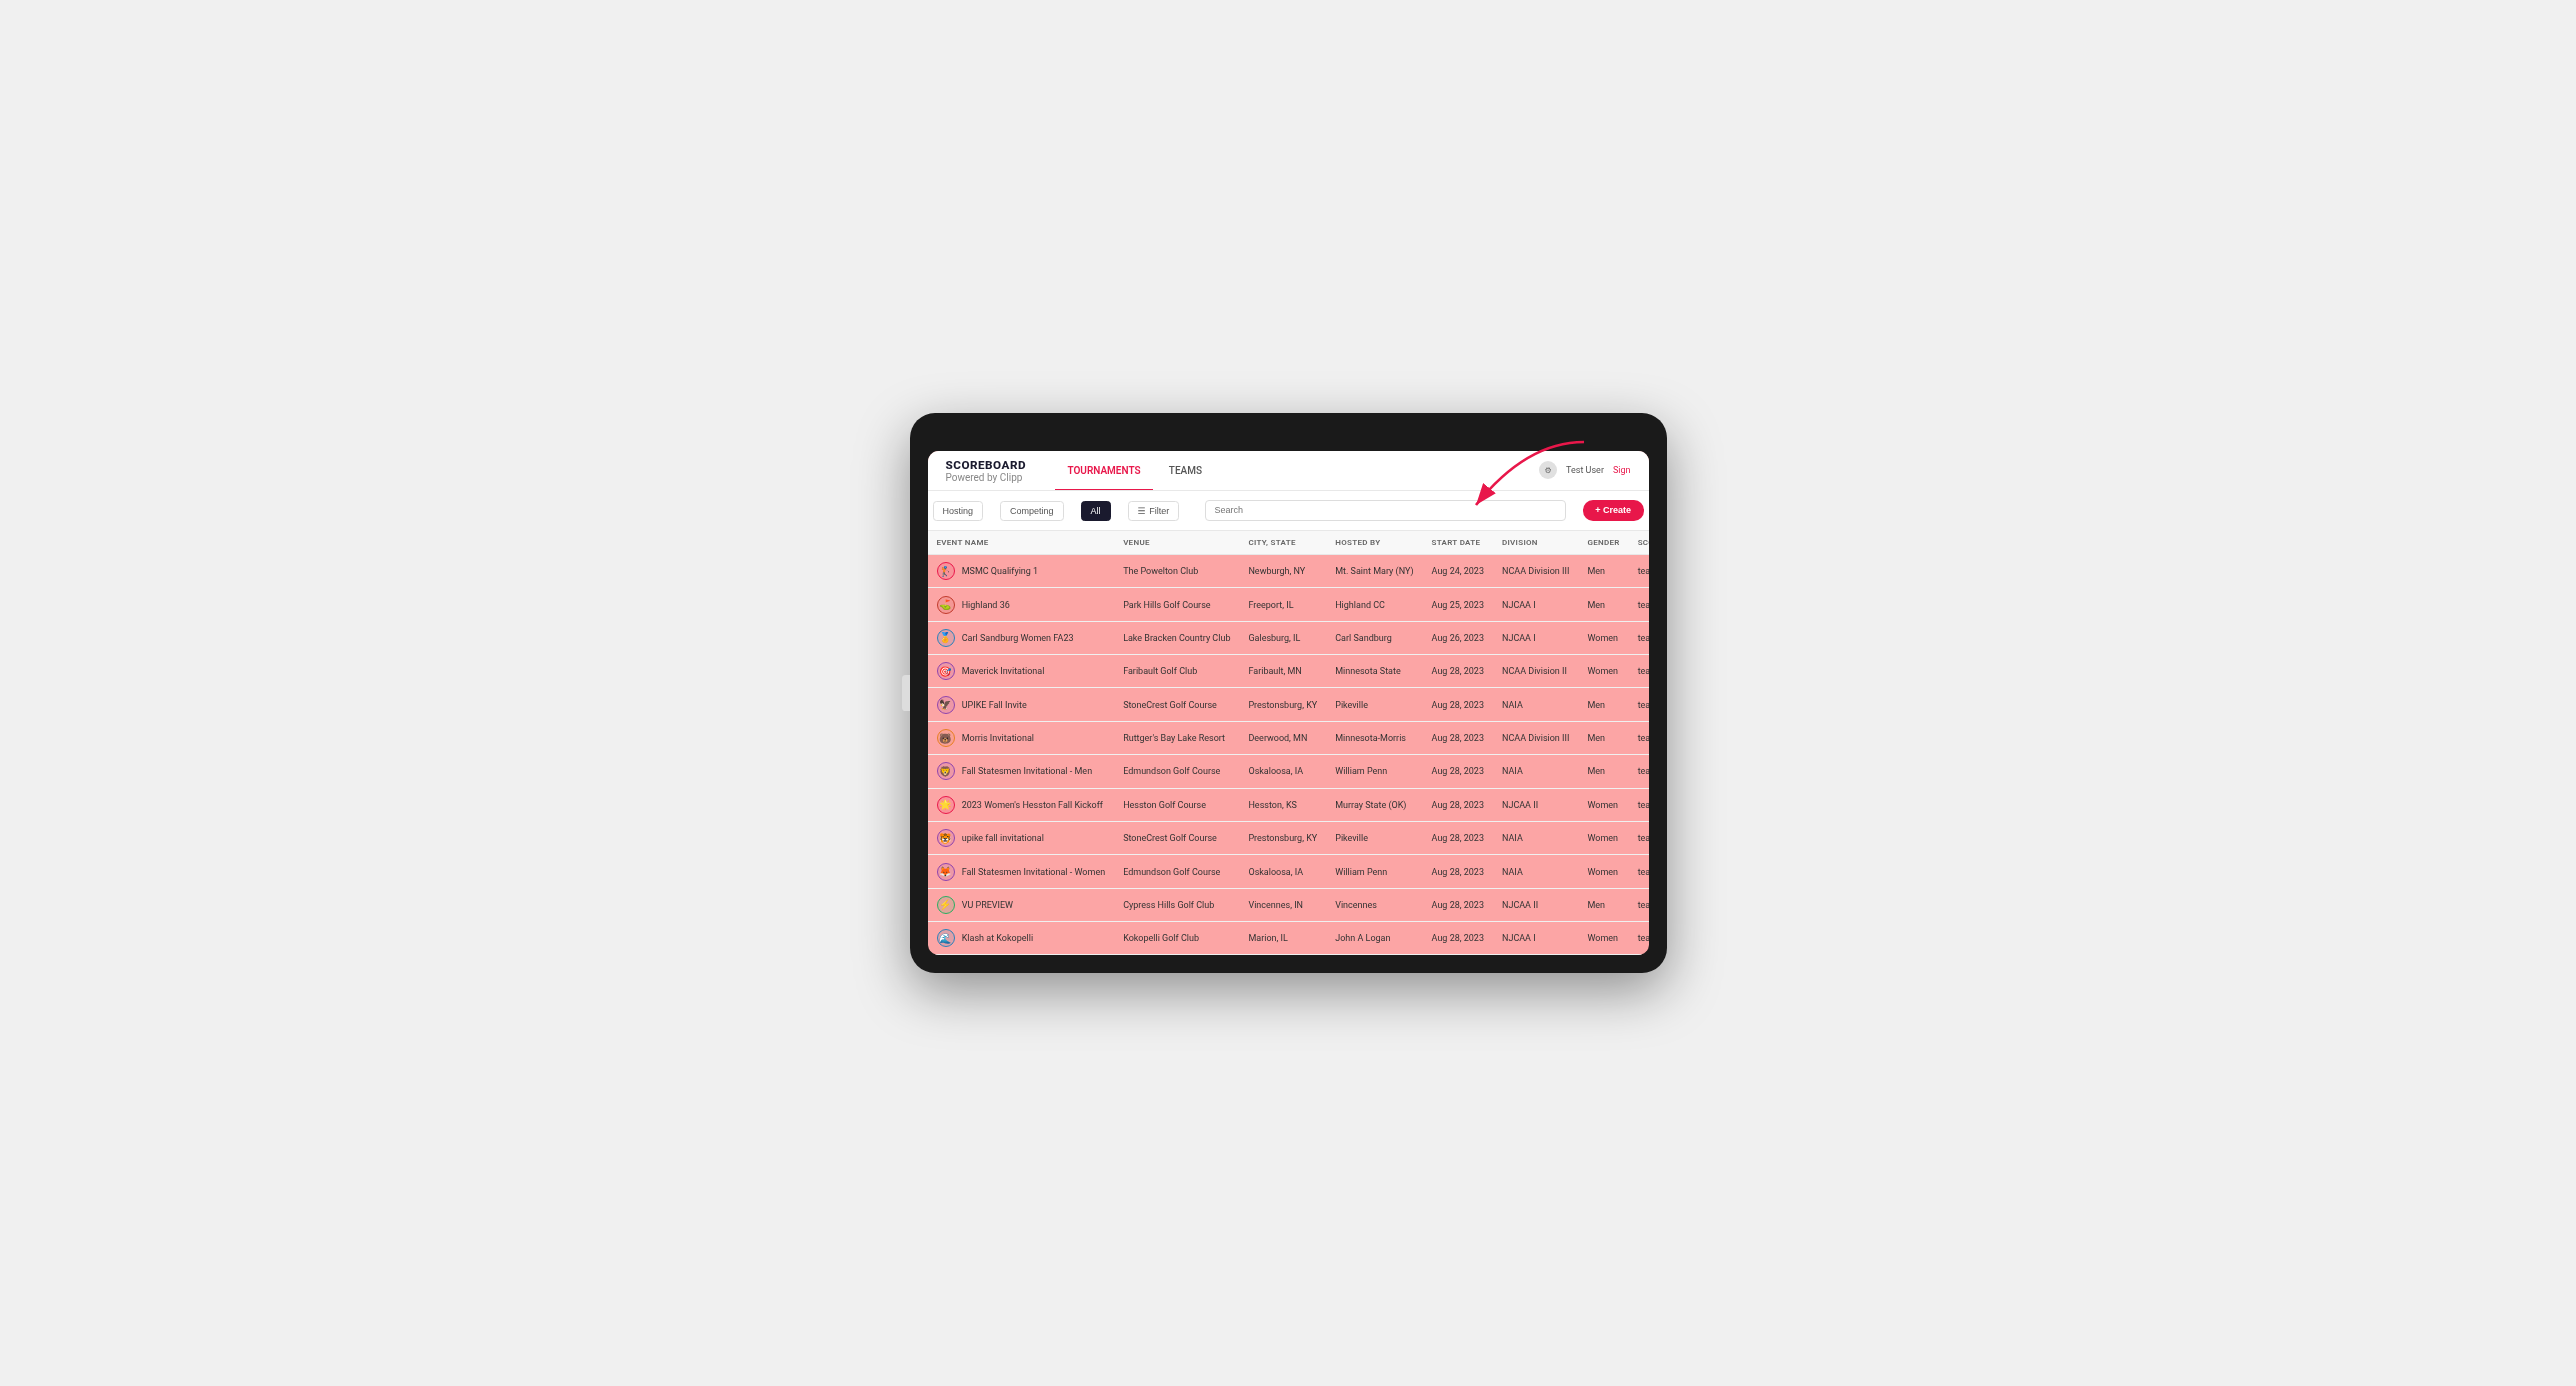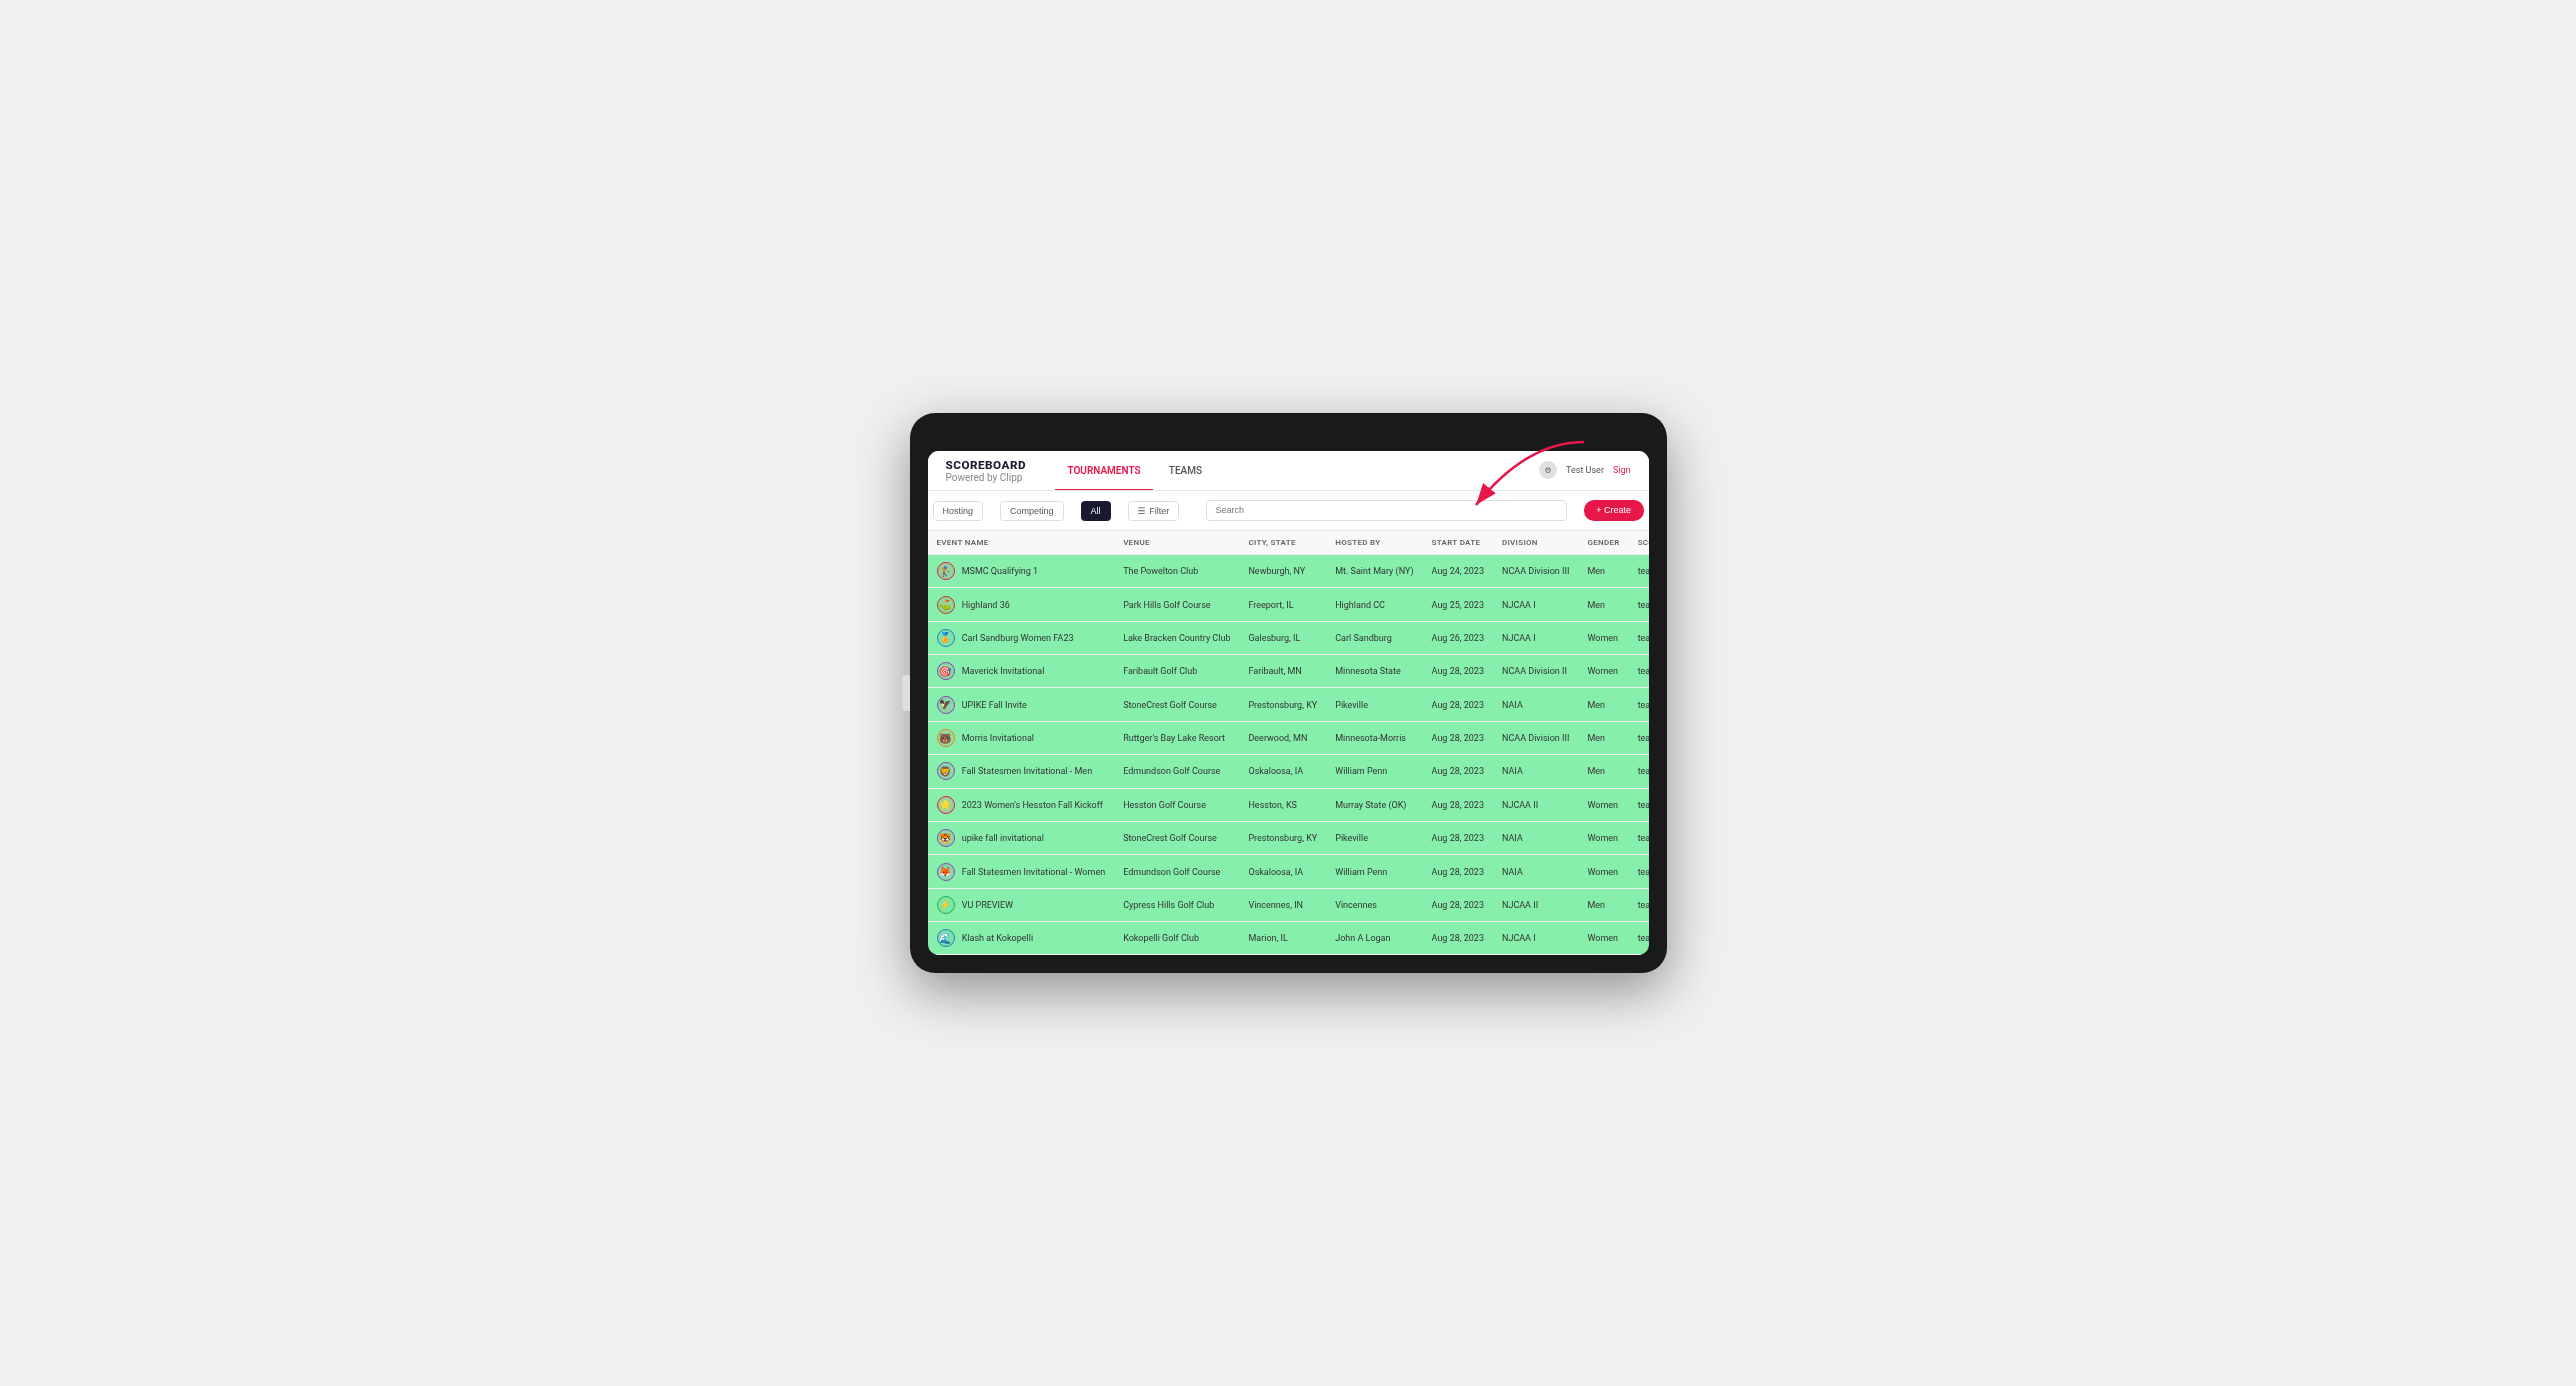--- a/index.html
+++ b/index.html
@@ -28,21 +28,21 @@
       background: #1a1a1a;
       border-radius: 25px;
       padding: 18px;
       box-shadow: 0 18px 54px rgba(0,0,0,0.4);
       width: 757px;
       min-width: 757px;
       position: relative;
     }
 
     .tablet-screen {
-      background: #86efac;
+      background: #fca5a5;
       border-radius: 10.8px;
       overflow: hidden;
       width: 100%;
       margin-top: 20px;
     }
 
     
     .nav-bar {
       background: #fff;
       border-bottom: 0.9px solid #e8e8e8;
@@ -182,21 +182,21 @@
       outline: none;
     }
 
     .create-btn {
       background: #e8174a;
       color: #fff;
       border: none;
       padding: 5.4px 12.6px;
       border-radius: 10px;
       font-size: 9px;
-      font-weight: 400;
+      font-weight: 700;
       cursor: pointer;
       display: flex;
       align-items: center;
       gap: 3.6px;
       white-space: nowrap;
     }
 
     
     .table-container {
       overflow: auto;

